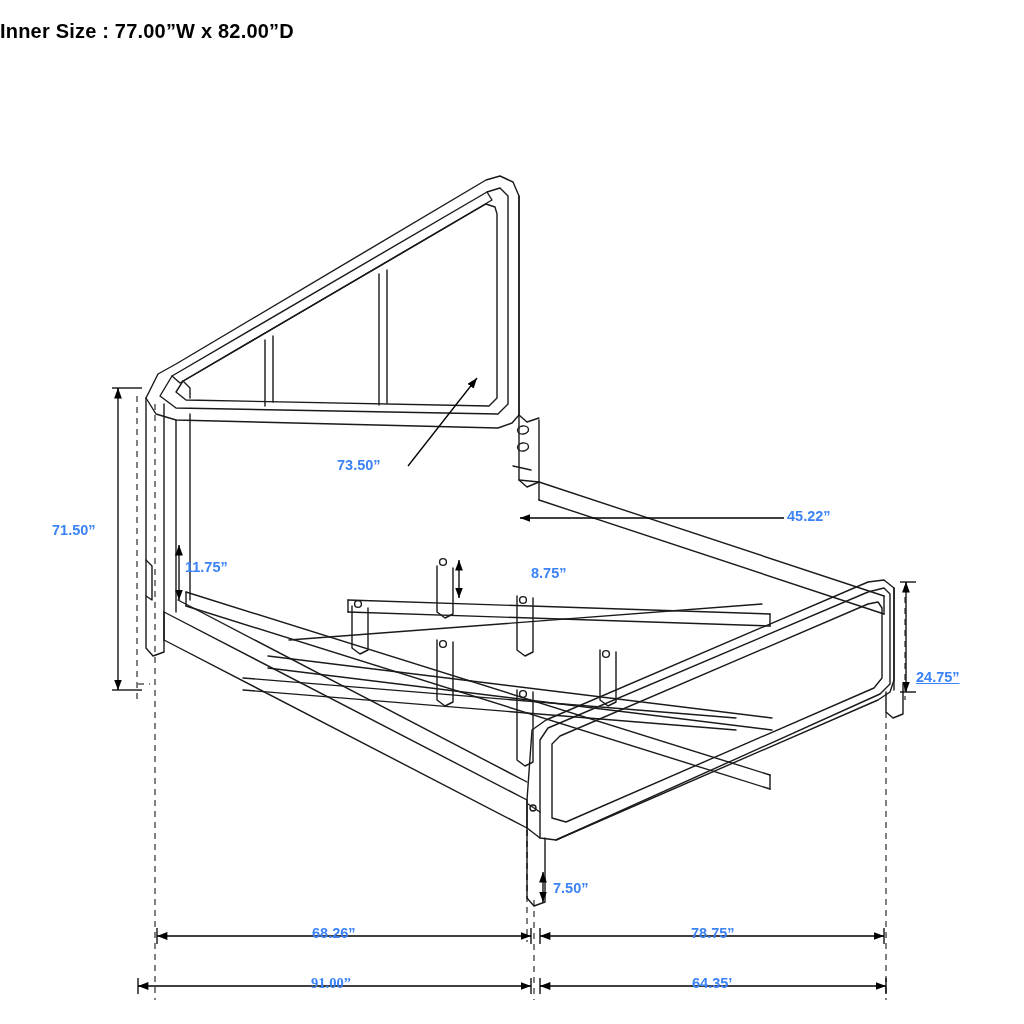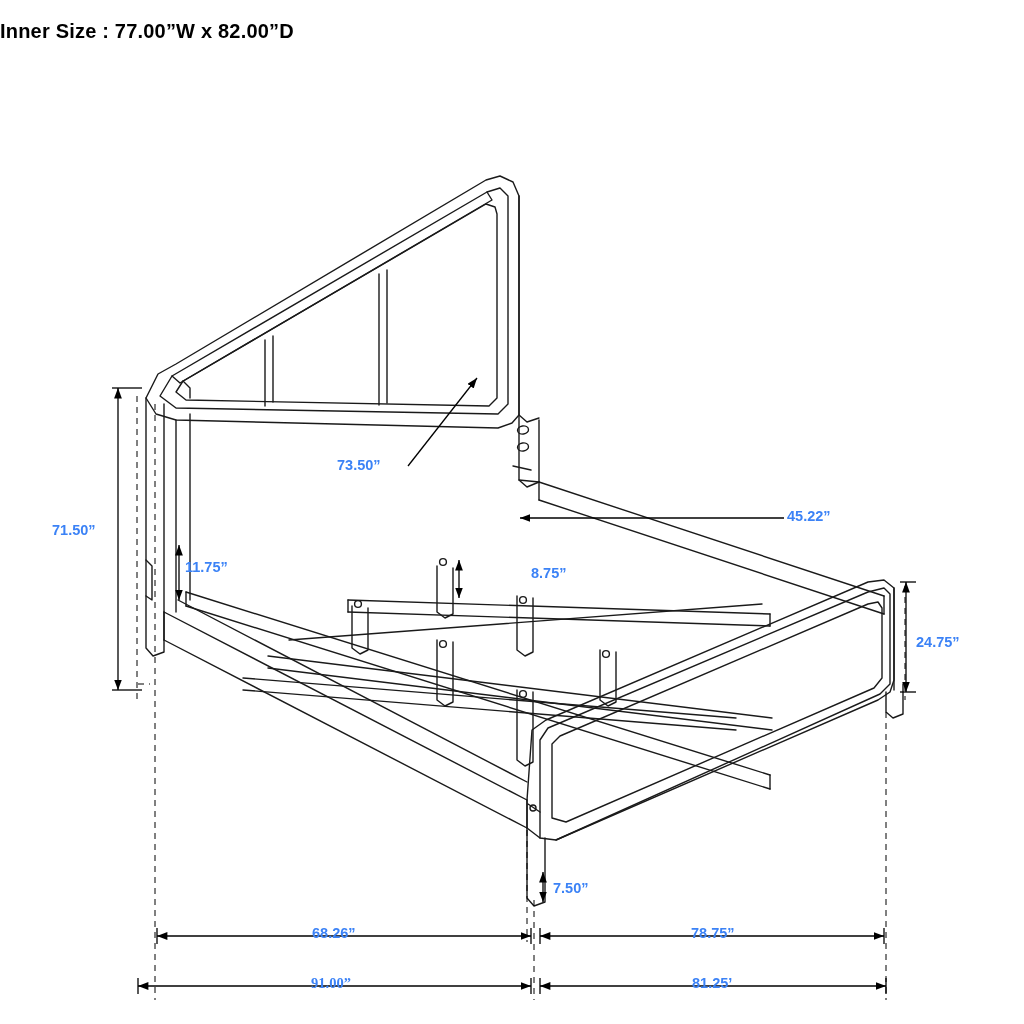--- a/index.html
+++ b/index.html
@@ -196,25 +196,25 @@
   <div class="dim-label" style="left:52px; top:522px;">71.50”</div>
 
   <div class="dim-label" style="left:337px; top:457px;">73.50”</div>
 
   <div class="dim-label" style="left:787px; top:508px;">45.22”</div>
 
   <div class="dim-label" style="left:185px; top:559px;">11.75”</div>
 
   <div class="dim-label" style="left:493px; top:565px;margin-left:38px;">8.75”</div>
 
-  <div class="dim-label" style="left:916px; top:634px;">24.75”</div>
+  <div class="dim-label" style="left:916px; top:669px;text-decoration:underline;">24.75”</div>
 
   <div class="dim-label" style="left:553px; top:880px;">7.50”</div>
 
   <div class="dim-label" style="left:312px; top:925px;">68.26”</div>
 
   <div class="dim-label" style="left:691px; top:925px;text-align:center;">78.75”</div>
 
   <div class="dim-label" style="left:311px; top:975px;font-family:Liberation Serif, serif;">91.00”</div>
 
-  <div class="dim-label" style="left:692px; top:975px;">81.25’</div>
+  <div class="dim-label" style="left:692px; top:975px;">64.35’</div>
 
 </div>
 
 </body></html>

